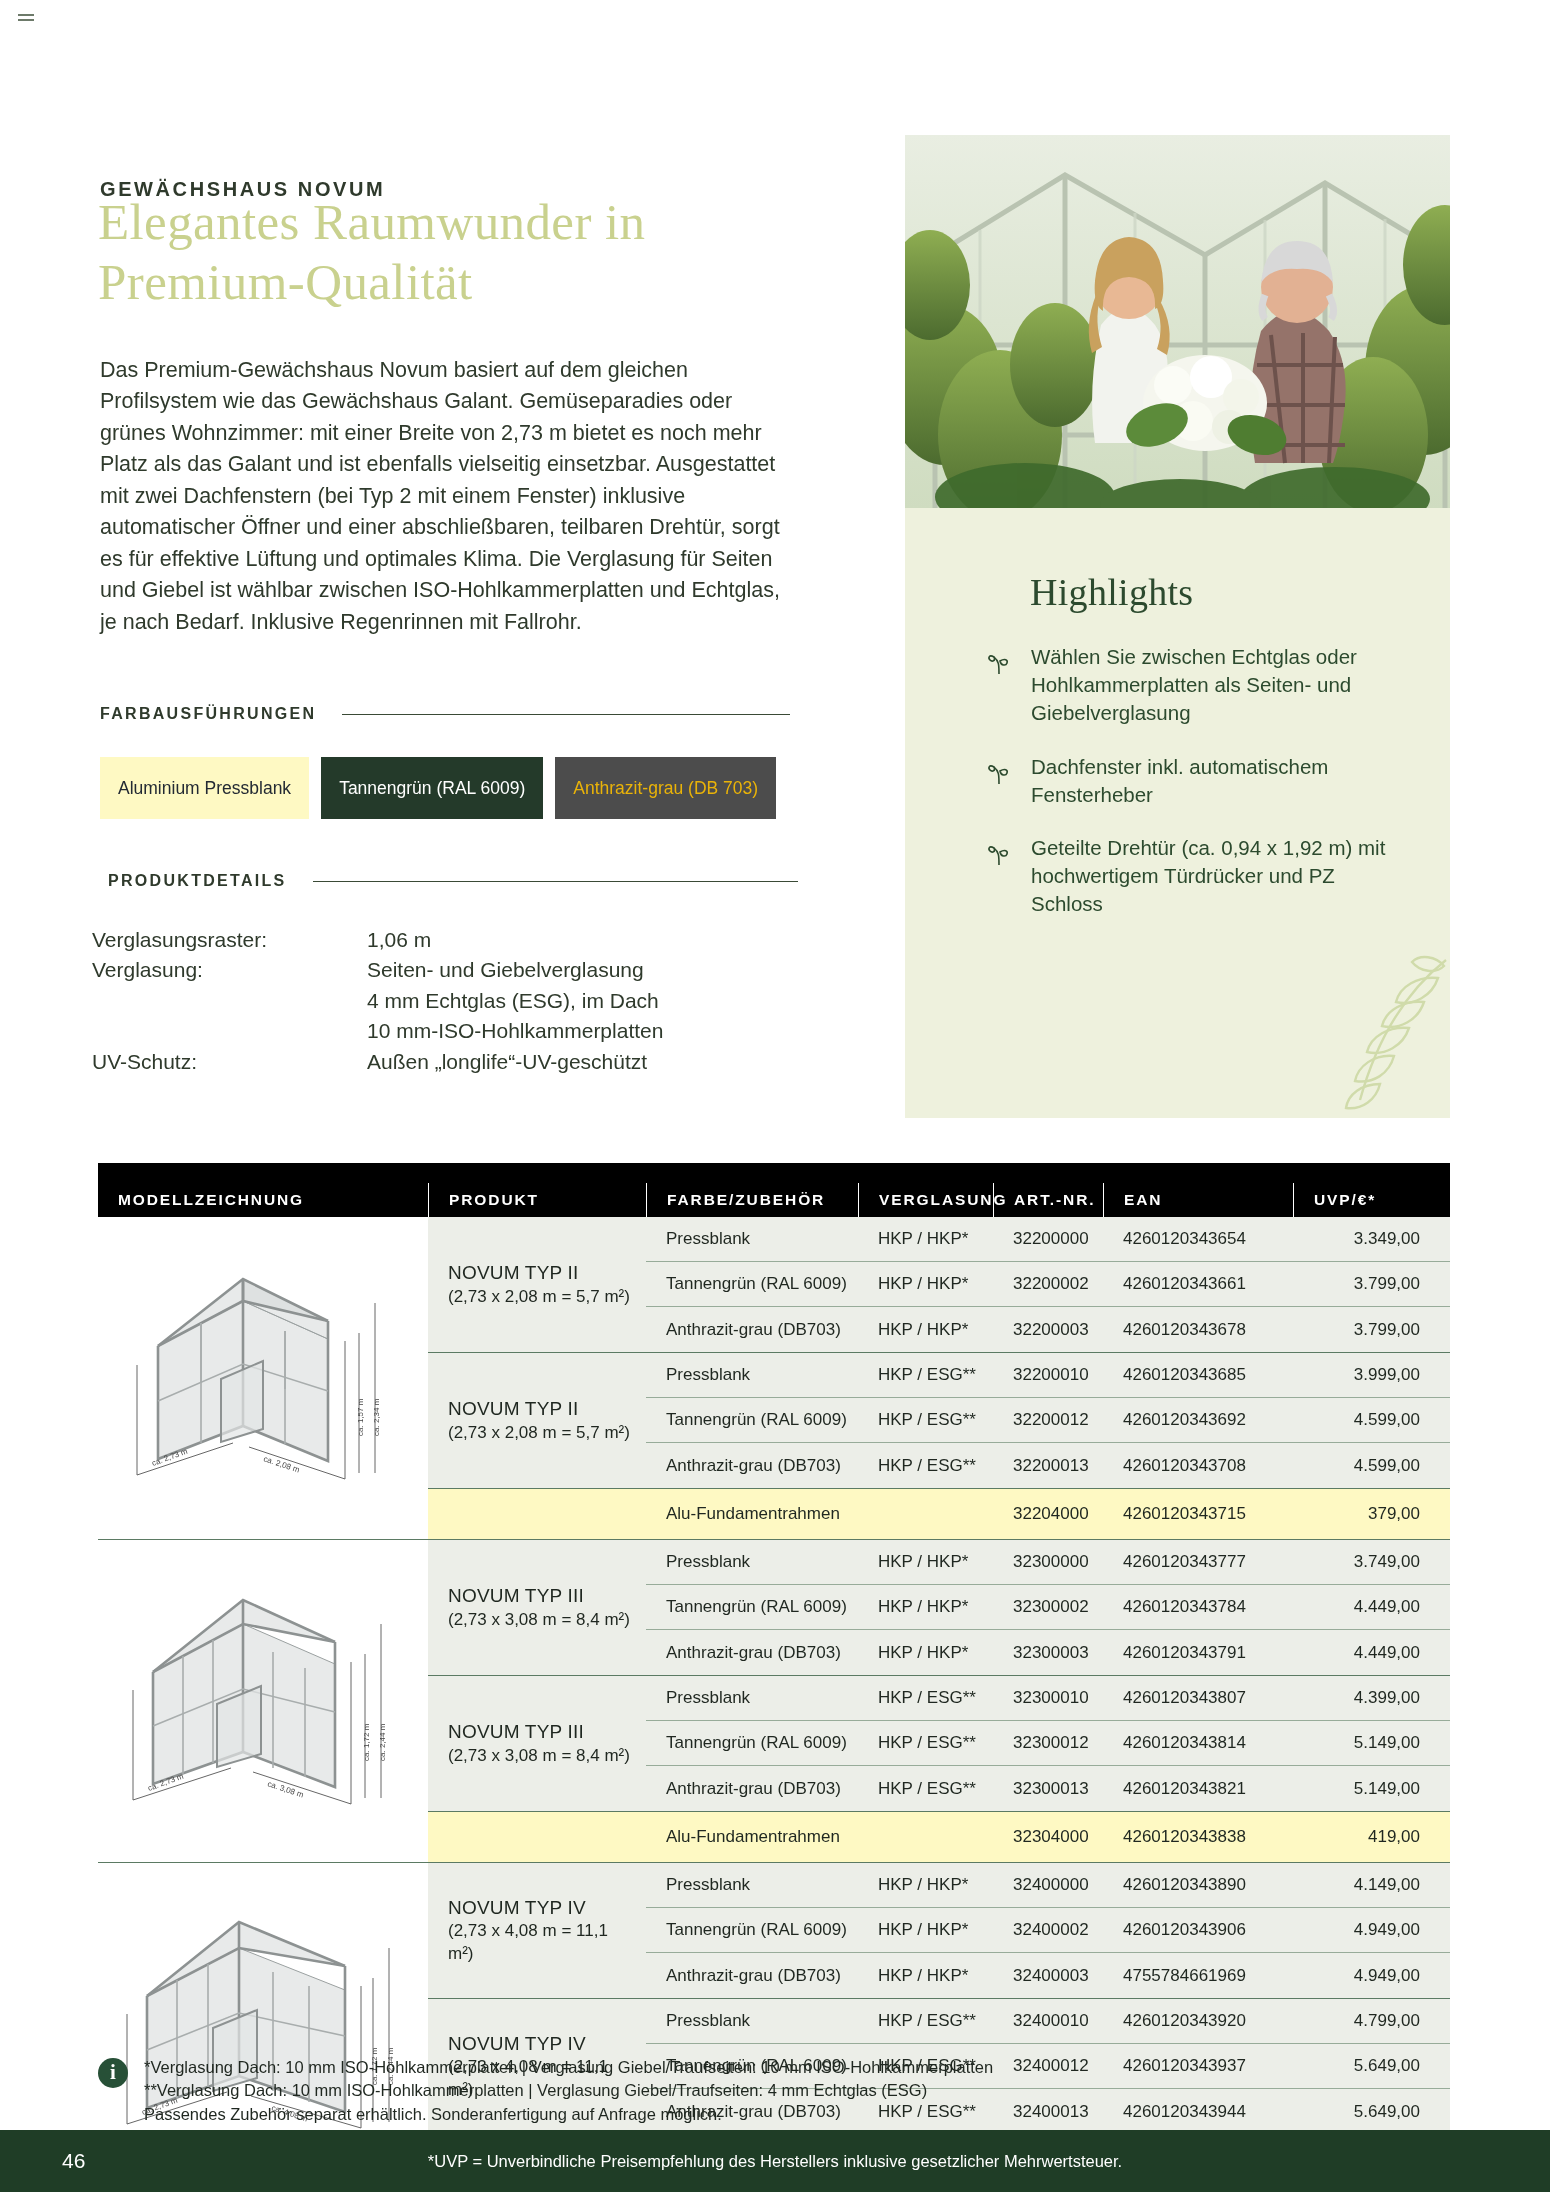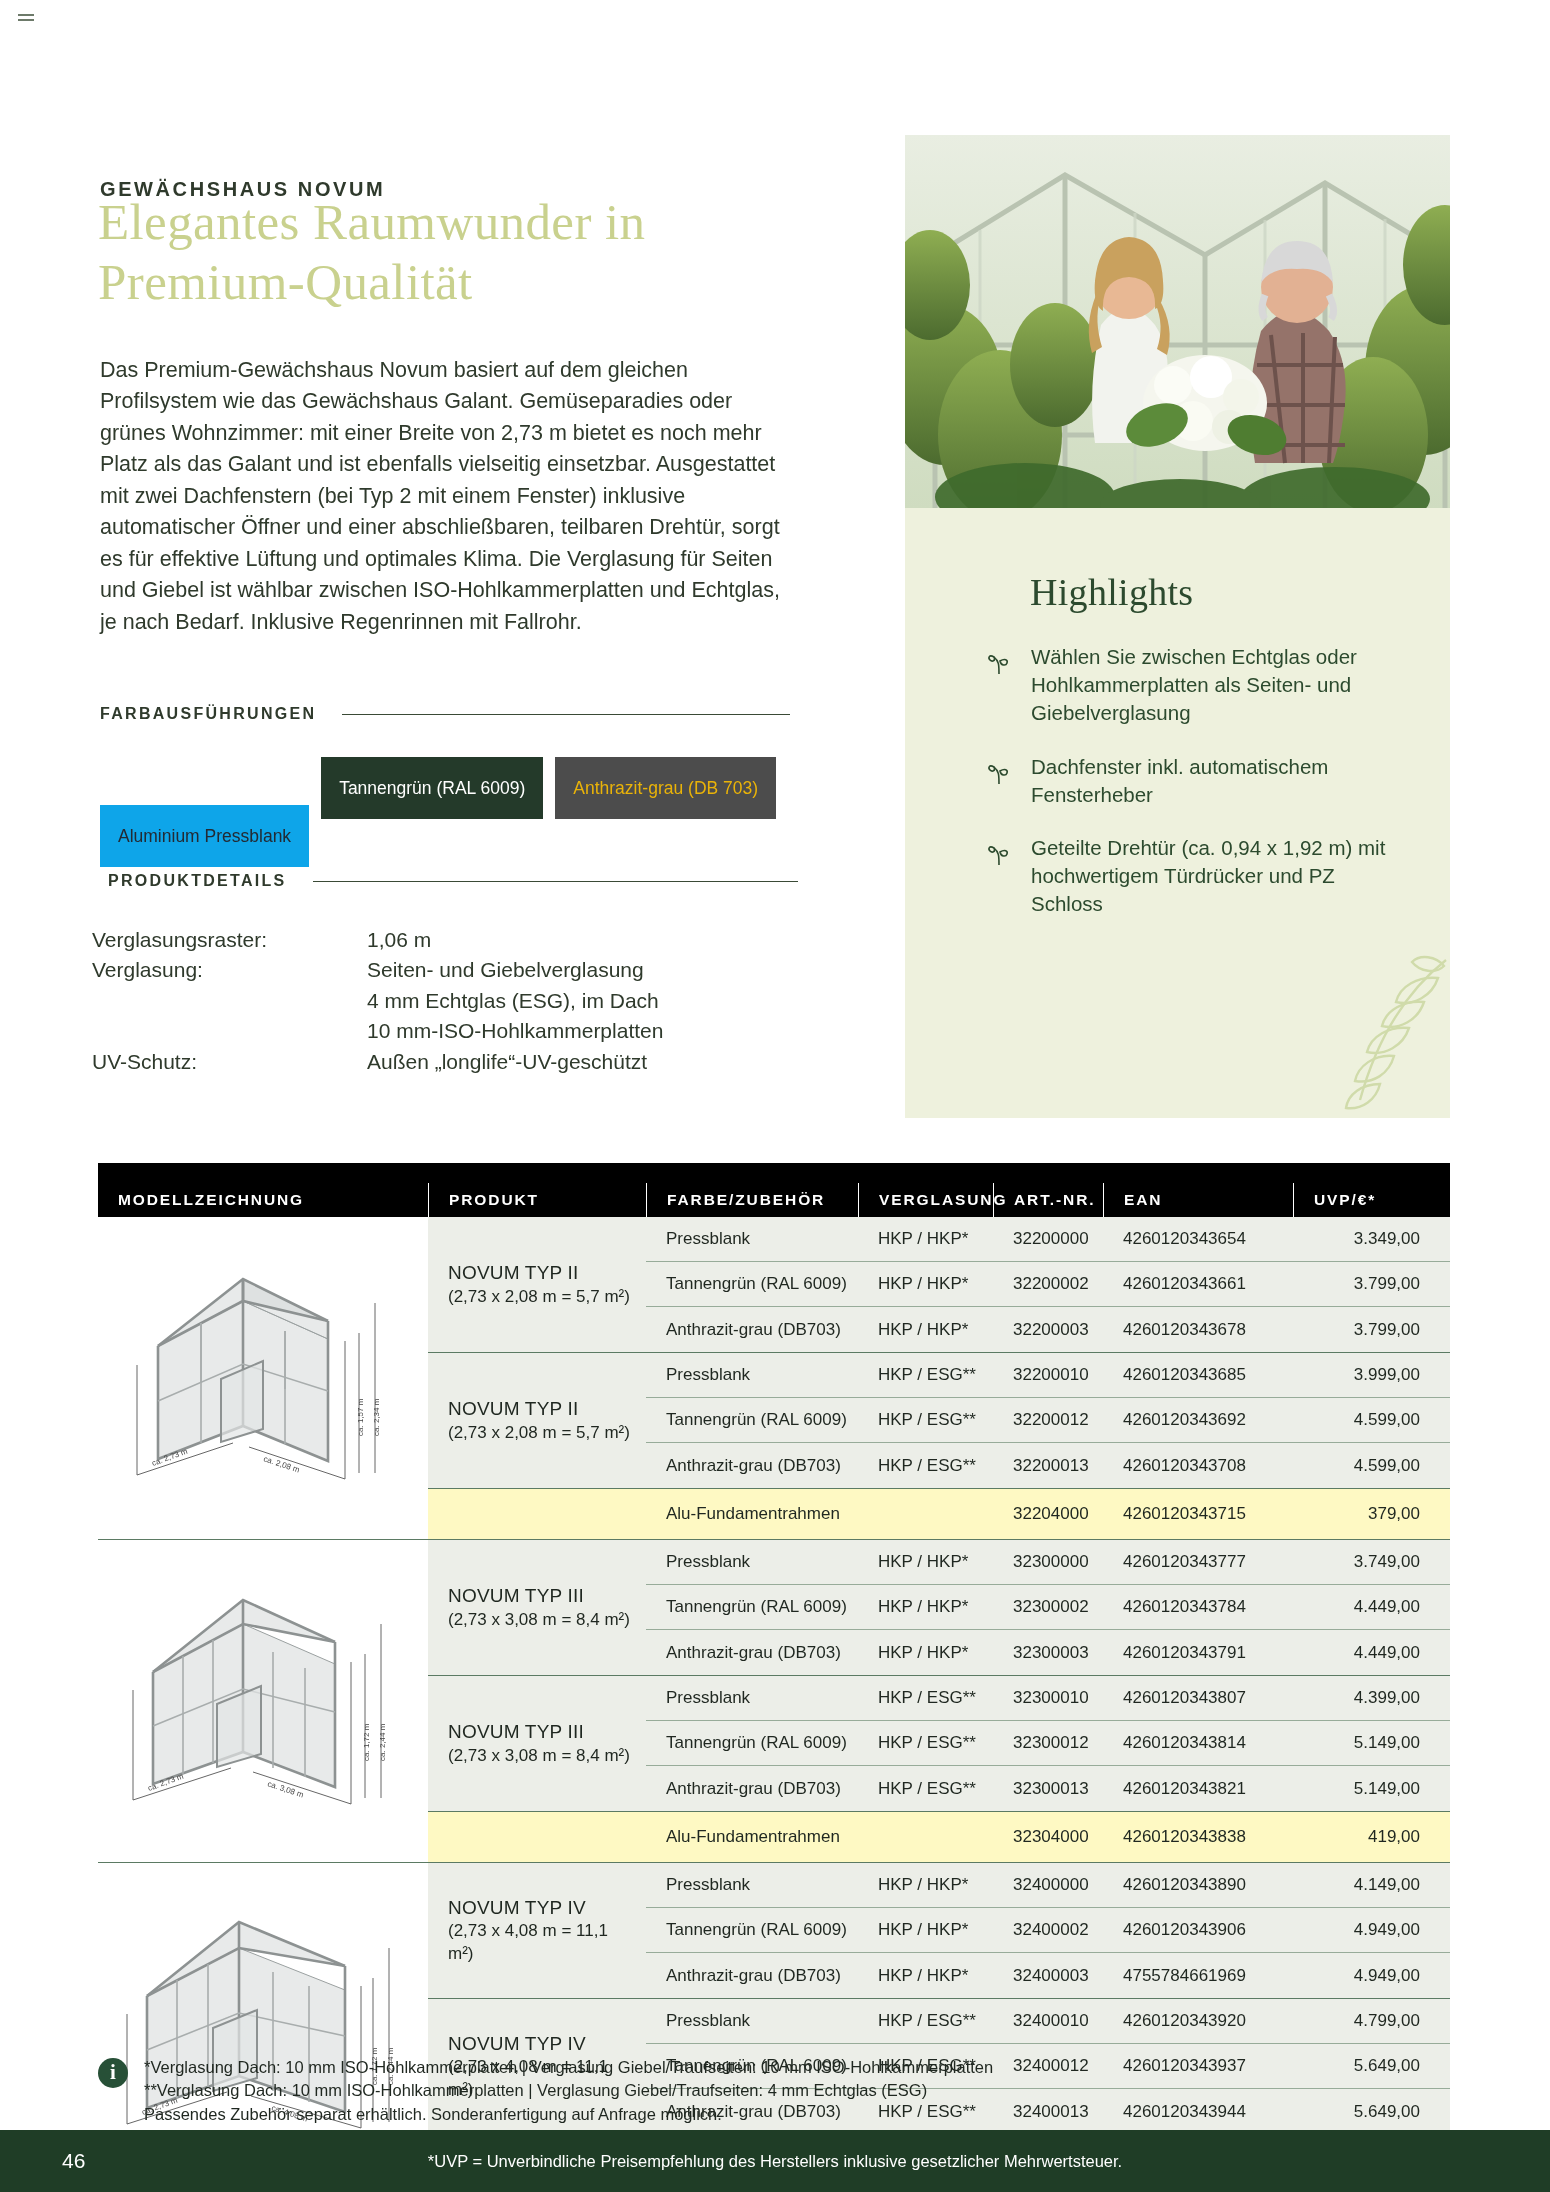--- a/index.html
+++ b/index.html
@@ -30,21 +30,21 @@
     font-size:21.5px;line-height:1.465;color:#2f3a2c;
   }
 
   
   .seclabel{position:absolute;display:flex;align-items:center;width:690px;}
   .seclabel .t{font-size:16px;letter-spacing:2.3px;font-weight:600;color:#2f3a2c;white-space:nowrap;}
   .seclabel .r{flex:1;height:1px;background:#3a4a36;margin-left:26px;}
 
   .swatches{position:absolute;left:100px;top:757px;display:flex;gap:12px;}
   .sw{height:62px;display:flex;align-items:center;padding:0 18px;font-size:17.5px;}
-  .sw.press{background:#0ea5e9;color:#232a33;margin-top:48px;}
+  .sw.press{background:#fef9c3;color:#232a33;}
   .sw.green{background:#243a2a;color:#ffffff;}
   .sw.anth{background:#4c4c4c;color:#eab308;}
 
   .details{position:absolute;left:92px;top:925px;font-size:21px;line-height:1.45;color:#2f3a2c;}
   .details table{border-collapse:collapse;}
   .details td{vertical-align:top;padding:0;}
   .details td.k{width:275px;white-space:nowrap;}
 
   
   .photo{

